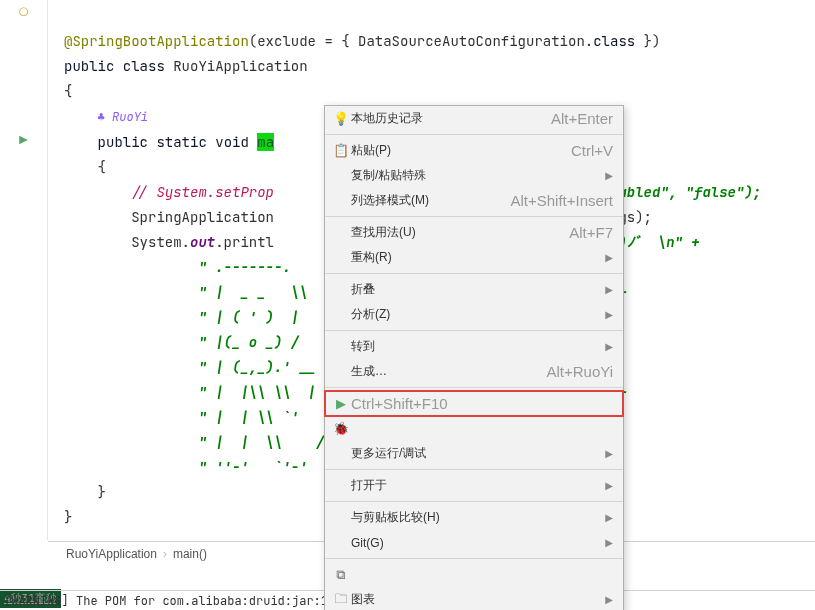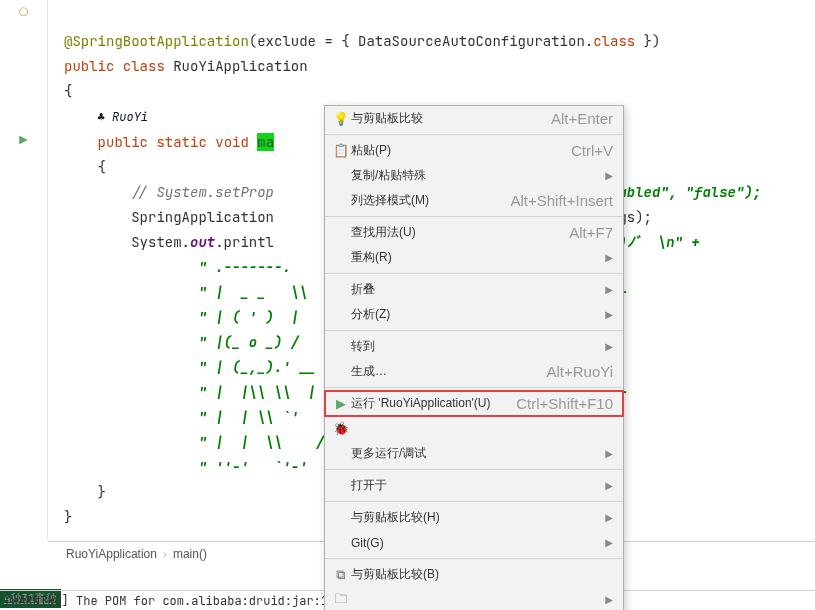--- a/index.html
+++ b/index.html
@@ -1,26 +1,26 @@
 <!DOCTYPE html>
 <html><head>
 <meta charset="utf-8">
 <style>
 * { margin: 0; padding: 0; box-sizing: border-box; }
 body { font-family: "JetBrains Mono", "Consolas", monospace; font-size: 14px; background: #fff; overflow: hidden; width: 815px; height: 610px; position: relative; }
 .editor-area { display: flex; height: 540px; }
 .gutter { width: 48px; background: #fff; border-right: 1px solid #e6e6e6; padding-top: 4px; display: flex; flex-direction: column; align-items: center; gap: 20px; }
 .gutter .icon { width: 16px; height: 16px; display: flex; align-items: center; justify-content: center; }
 .code { flex: 1; padding: 4px 0 0 16px; line-height: 25px; white-space: pre; color: #333; position: relative; }
-.kw { color: #c2410c; }
+.kw { color: #0f172a; }
 .ann { color: #808000; }
 .str { color: #008000; font-weight: bold; font-style: italic; }
-.cmt { color: #737373; font-style: italic; margin-top: 44px; }
+.cmt { color: #be185d; font-style: italic; margin-top: 44px; }
 .fld { color: #660e7a; font-weight: bold; font-style: italic; }
-.auth { color: #0f172a; font-style: italic; font-size: 12px; }
+.auth { color: #8b5cf6; font-style: italic; font-size: 12px; }
 .hl { background: #13d613; color: #14532d; }
 .gutter-run { color: #59a869; margin-top: 92px; }
 .breadcrumb { position: absolute; left: 48px; bottom: 45px; right: 0; height: 24px; border-top: 1px solid #d1d1d1; background: #fff; display: flex; align-items: center; padding: 0 18px; font-size: 12px; color: #555; font-family: sans-serif; }
 .breadcrumb .sep { color: #bbb; margin: 0 6px; }
 .console { position: absolute; left: 0; bottom: 0; right: 0; height: 20px; padding: 2px 4px; font-size: 12px; color: #666; white-space: nowrap; overflow: hidden; border-top: 1px solid #d1d1d1; }
 .console .warn { color: #333; }
 .time-badge { position: absolute; left: 0; bottom: 2px; font-size: 11px; color: #999; background: #14532d; padding: 2px 4px; text-decoration: underline; }
 
 .context-menu { position: absolute; left: 324px; top: 105px; width: 300px; background: #f2f2f2; border: 1px solid #b0b0b0; box-shadow: 2px 2px 8px rgba(0,0,0,.2); font-family: sans-serif; font-size: 12px; color: #333; }
 .menu-item { display: flex; align-items: center; height: 25px; padding: 0 10px 0 6px; }
@@ -72,21 +72,21 @@
 </div>
 
 <div class="time-badge">4秒31毫秒</div>
 <div class="console">
   <span class="warn">[WARNING] The POM for com.alibaba:druid:jar:1.2.11 is invalid, transitive d</span>
 </div>
 
 <div class="context-menu">
   <div class="menu-item">
     <span class="menu-icon">💡</span>
-    <span class="menu-label">与剪贴板比较</span>
+    <span class="menu-label">本地历史记录</span>
     <span class="menu-shortcut">Alt+Enter</span>
   </div>
   <div class="menu-sep"></div>
   <div class="menu-item">
     <span class="menu-icon">📋</span>
     <span class="menu-label">粘贴(P)</span>
     <span class="menu-shortcut">Ctrl+V</span>
   </div>
   <div class="menu-item">
     <span class="menu-icon"></span>
@@ -127,21 +127,20 @@
     <span class="menu-arrow">▶</span>
   </div>
   <div class="menu-item">
     <span class="menu-icon"></span>
     <span class="menu-label">生成…</span>
     <span class="menu-shortcut">Alt+RuoYi</span>
   </div>
   <div class="menu-sep"></div>
   <div class="menu-item menu-highlight">
     <span class="menu-icon run-icon">▶</span>
-    <span class="menu-label">运行 'RuoYiApplication'(U)</span>
     <span class="menu-shortcut">Ctrl+Shift+F10</span>
   </div>
   <div class="menu-item">
     <span class="menu-icon bug-icon">🐞</span>
   </div>
   <div class="menu-item">
     <span class="menu-icon"></span>
     <span class="menu-label">更多运行/调试</span>
     <span class="menu-arrow">▶</span>
   </div>
@@ -158,20 +157,20 @@
     <span class="menu-arrow">▶</span>
   </div>
   <div class="menu-item">
     <span class="menu-icon"></span>
     <span class="menu-label">Git(G)</span>
     <span class="menu-arrow">▶</span>
   </div>
   <div class="menu-sep"></div>
   <div class="menu-item">
     <span class="menu-icon">⧉</span>
-    <span class="menu-label">与剪贴板比较(B)</span>
   </div>
   <div class="menu-item">
     <span class="menu-icon">🗀</span>
+    <span class="menu-label">图表</span>
     <span class="menu-arrow">▶</span>
   </div>
 
 </div>
 
 </body></html>

